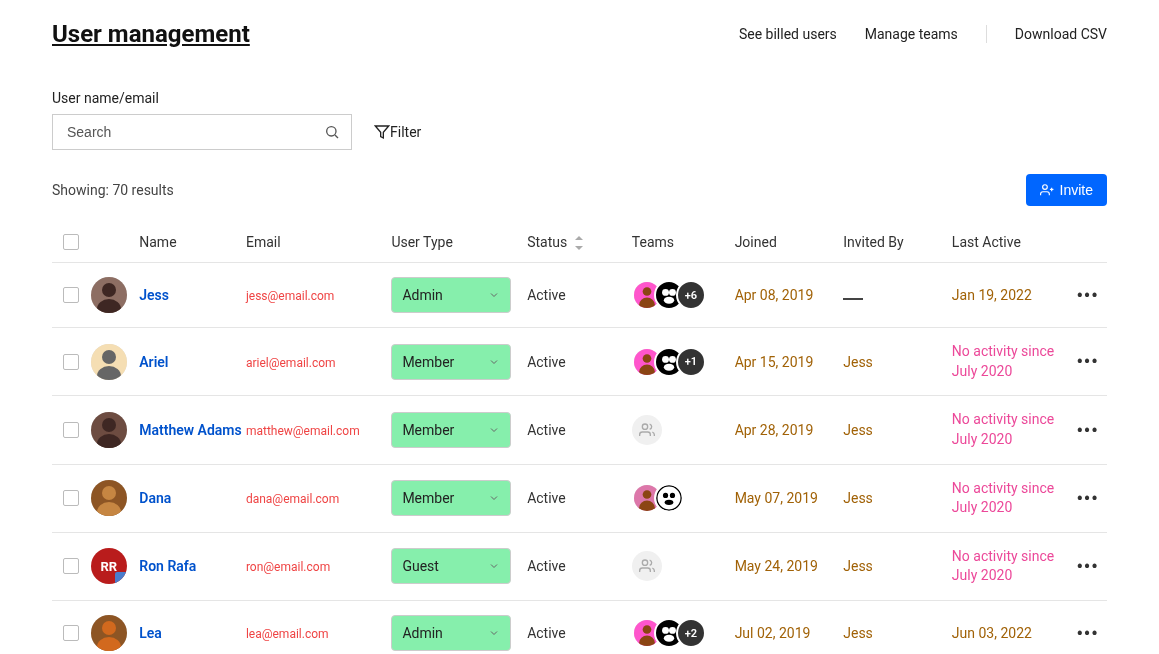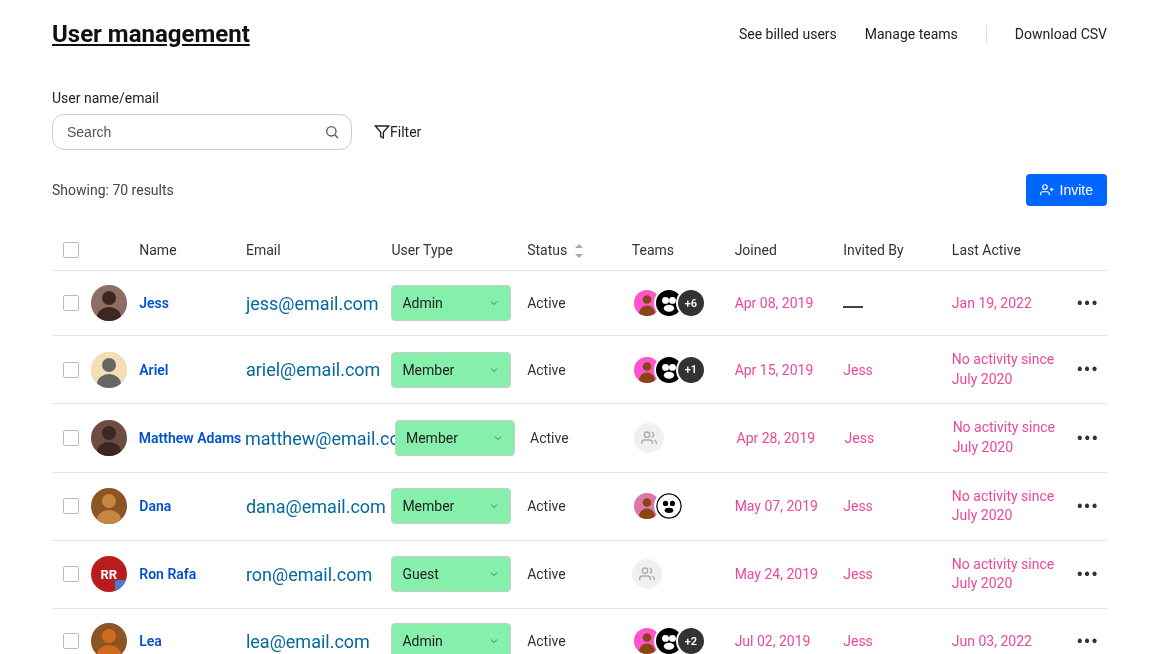--- a/index.html
+++ b/index.html
@@ -53,21 +53,21 @@
       margin-bottom: 24px;
     }
     .search-wrap {
       position: relative;
       width: 300px;
     }
     .search-input {
       width: 100%;
       height: 36px;
       border: 1px solid #ccc;
-      border-radius: 12px;
+      border-radius: 0;
       padding: 0 36px 0 14px;
       font-size: 14px;
       color: #333;
     }
     .search-input::placeholder {
       color: #555;
     }
     .search-icon {
       position: absolute;
       right: 12px;
@@ -85,21 +85,21 @@
       color: #222;
     }
     .filter-icon {
       width: 16px;
       height: 16px;
     }
     .results-row {
       display: flex;
       justify-content: space-between;
       align-items: center;
-      margin-bottom: 24px;
+      margin-bottom: 16px;
     }
     .results-text {
       font-size: 14px;
       color: #444;
     }
     .invite-btn {
       background: #0066ff;
       color: #fff;
       border: none;
       border-radius: 4px;
@@ -205,22 +205,22 @@
       background: #4a7dcc;
       border-radius: 2px;
     }
     .name-link {
       color: #0052cc;
       font-weight: 600;
       cursor: pointer;
       font-size: 14px;
     }
     .email-text {
-      font-size: 18px;
-      color: #0369a1;
+      font-size: 12px;
+      color: #ef4444;
     }
     .usertype-select {
       width: 120px;
       height: 36px;
       border: 1px solid #ccc;
       border-radius: 4px;
       padding: 0 10px;
       display: flex;
       align-items: center;
       justify-content: space-between;
@@ -267,21 +267,21 @@
       height: 30px;
       border-radius: 50%;
       background: #f0f0f0;
       display: flex;
       align-items: center;
       justify-content: center;
       color: #aaa;
     }
     .joined-text, .invited-text, .active-text {
       font-size: 14px;
-      color: #ec4899;
+      color: #a16207;
     }
     .invited-dash {
       display: inline-block;
       width: 20px;
       height: 2px;
       background: #444;
     }
     .active-gray {
       color: #ec4899;
       line-height: 1.4;

